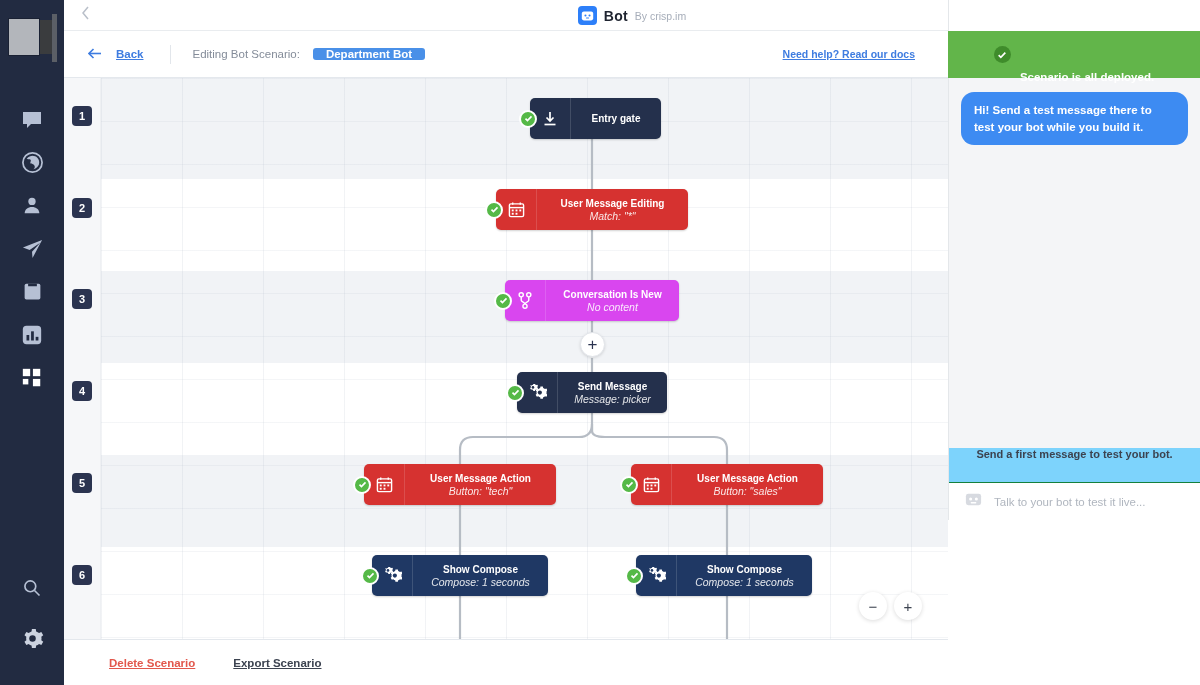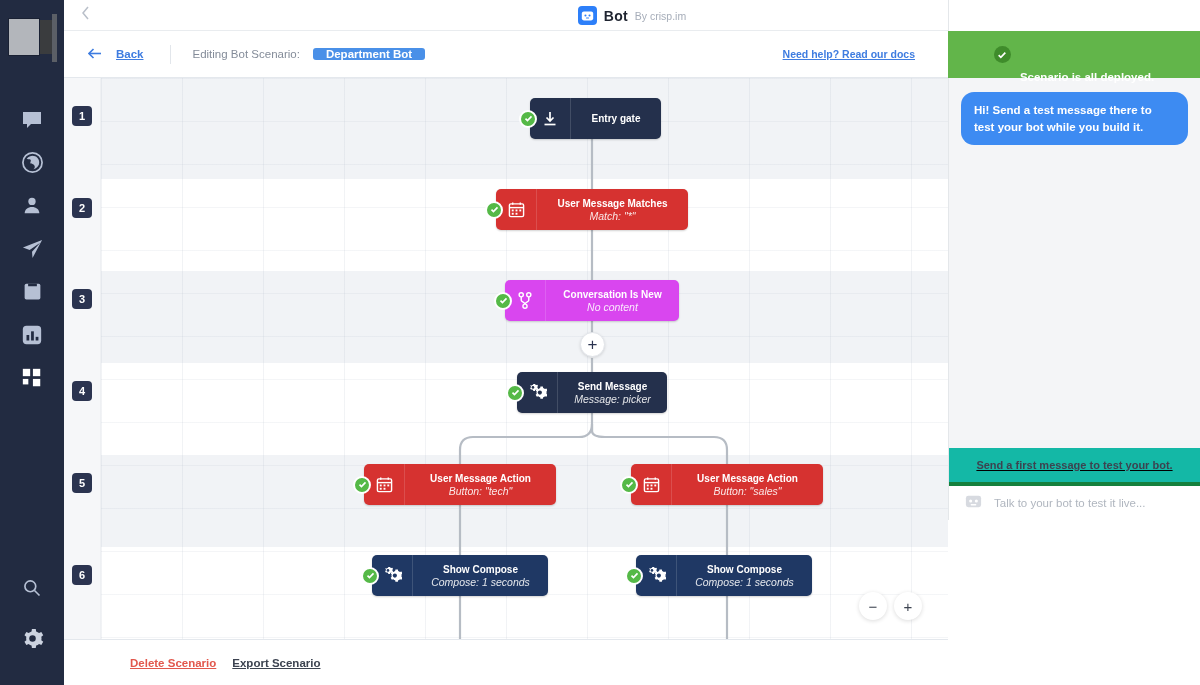--- a/index.html
+++ b/index.html
@@ -185,45 +185,45 @@
     width: 28px; height: 28px; border-radius: 50%; background: #fff;
     box-shadow: 0 1px 4px rgba(0,0,0,0.14);
     display: flex; align-items: center; justify-content: center;
     cursor: pointer; color: #3c4350; font-size: 15px; line-height: 1;
   }
 
   
   .bottombar {
     position: absolute; left: 0; bottom: 0; width: 884px; height: 46px;
     background: #fff; border-top: 1px solid #e4e8ed;
-    display: flex; align-items: center; padding-left: 66px; gap: 16px; z-index: 25;
+    display: flex; align-items: center; padding-left: 45px; gap: 38px; z-index: 25;
   }
   .bb-link { font-size: 11.5px; font-weight: bold; text-decoration: underline; cursor: pointer; }
   .bb-del { color: #e2574c; }
   .bb-exp { color: #3c4350; }
 
   
   .rightpanel {
     position: absolute; right: 0; top: 0; width: 252px; height: 520px;
     background: #f4f5f7; border-left: 1px solid #e4e7ea; z-index: 20;
   }
   .rp-top { height: 78px; background: #fff; }
   .chat-area { position: absolute; left: 0; top: 78px; right: 0; bottom: 72px; padding: 14px 12px; }
   .bubble {
     background: #3d8bf2; color: #fff; border-radius: 13px;
     padding: 10px 13px; font-size: 11.5px; font-weight: bold; line-height: 1.45;
   }
   .hint-bar {
     position: absolute; left: 0; right: 0; bottom: 38px; height: 34px;
-    background: #14b8a6; display: flex; align-items: center; justify-content: center; text-decoration: underline;
+    background: #7dd3fc; display: flex; align-items: flex-start; justify-content: center;
   }
   .hint-bar .lbl { font-size: 11px; color: #3c4350; font-weight: bold; }
   .composer {
     position: absolute; left: 0; right: 0; bottom: 0; height: 38px;
-    background: #fff; border-top: 4px solid #15803d;
+    background: #fff; border-top: 1px solid #15803d;
     display: flex; align-items: center; padding-left: 15px; gap: 11px;
   }
   .composer .ph { font-size: 11.5px; color: #b0b6bf; }
 </style>
 </head>
 <body>
 
 <div class="app">
 
   <div class="sidebar">
@@ -437,21 +437,21 @@
               <line x1="5" y1="1.5" x2="5" y2="4" stroke="#fff" stroke-width="1.5"></line>
               <line x1="13" y1="1.5" x2="13" y2="4" stroke="#fff" stroke-width="1.5"></line>
               <rect x="4" y="9" width="2" height="2" fill="#fff"></rect>
               <rect x="8" y="9" width="2" height="2" fill="#fff"></rect>
               <rect x="12" y="9" width="2" height="2" fill="#fff"></rect>
               <rect x="4" y="12.5" width="2" height="2" fill="#fff"></rect>
               <rect x="8" y="12.5" width="2" height="2" fill="#fff"></rect>
             </svg>
         </span>
         <span class="body">
-          <span class="t1">User Message Matches</span>
+          <span class="t1">User Message Editing</span>
           <span class="t2">Match: "*"</span>
         </span>
       </div>
 
       <div class="node blue" style="left:441px;top:202px;width:174px">
         <span class="node-check">
           <svg width="9" height="9" viewBox="0 0 12 12">
               <polyline points="2,6.2 4.6,8.8 10,3.2" fill="none" stroke="#fff" stroke-width="2.2"></polyline>
             </svg>
         </span>

